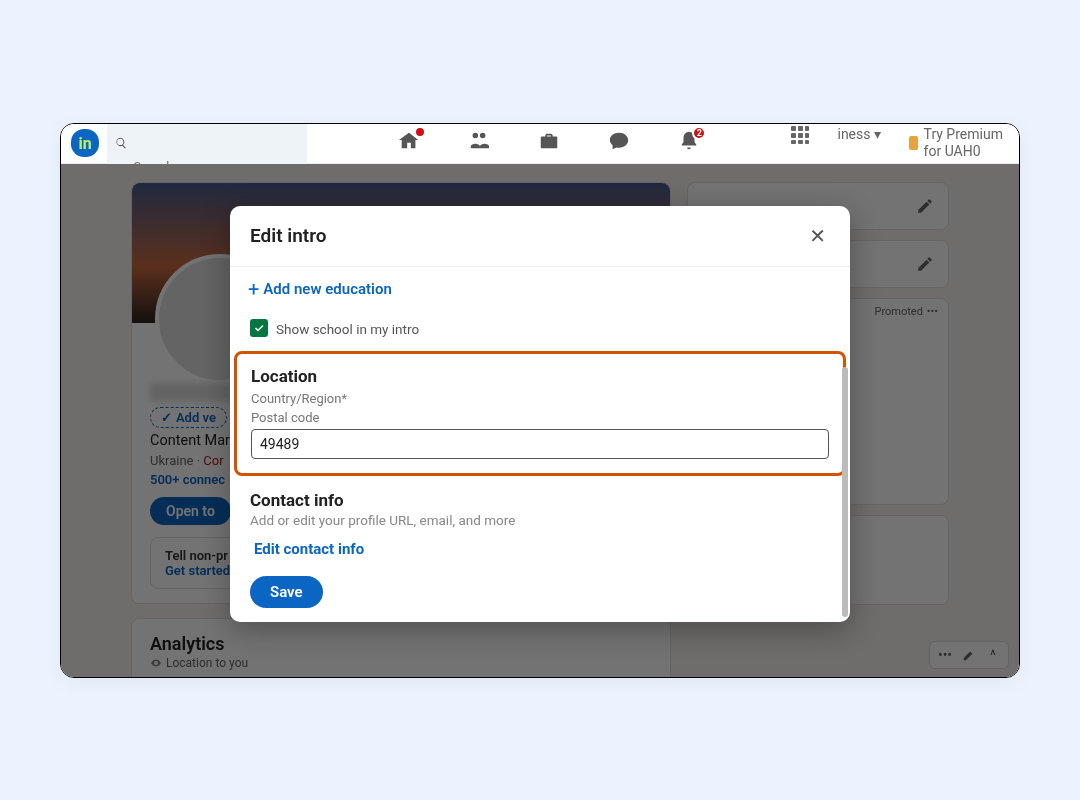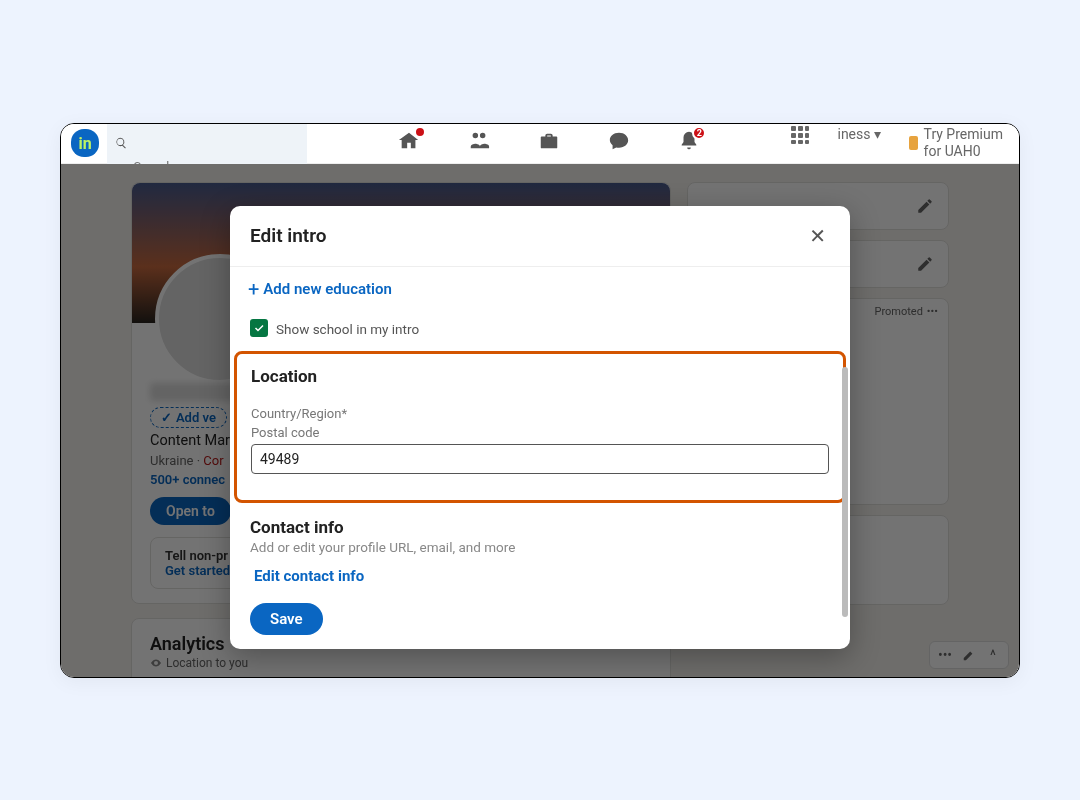--- a/index.html
+++ b/index.html
@@ -59,21 +59,21 @@
 .close { font-size: 20px; color: #555; cursor: pointer; padding: 4px; }
 .modalsep { border-top: 1px solid #eee; }
 .modalbody { padding: 10px 20px 8px; position: relative; }
 .addedu { color: #0a66c2; font-weight: 600; font-size: 15px; display: flex; align-items: center; gap: 4px; margin-bottom: 18px; margin-left: -2px; }
 .addedu .plus { font-size: 20px; font-weight: 400; }
 .chkrow { display: flex; align-items: flex-end; gap: 8px; margin-bottom: 14px; }
 .chkbox { width: 18px; height: 18px; background: #057642; border-radius: 3px; display: flex; align-items: center; justify-content: center; }
 .chkbox svg { width: 12px; height: 12px; stroke: #fff; stroke-width: 3; fill: none; }
 .chkrow span { font-size: 13.5px; color: #555; }
 .highlight { border: 3px solid #d35400; border-radius: 8px; padding: 12px 14px 14px; margin: 0 -16px 14px; background: #fff; }
-.sechdr { font-size: 17px; font-weight: 700; color: #222; margin-bottom: 20px; }
+.sechdr { font-size: 17px; font-weight: 700; color: #222; margin-bottom: 5px; }
 .flabel { font-size: 13px; color: #777; margin-bottom: 4px; display: block; }
 .finput { width: 100%; border: 1px solid #555; border-radius: 4px; padding: 6px 8px; font-size: 14px; color: #222; outline: none; margin-bottom: 12px; }
 .contacthdr { font-size: 17px; font-weight: 700; color: #222; margin-bottom: 2px; }
 .contactsub { font-size: 13.5px; color: #888; margin-bottom: 12px; }
 .editcontact { color: #0a66c2; font-weight: 700; font-size: 15px; margin-left: 4px; }
 .modalsbar { position: absolute; right: 2px; top: 100px; width: 6px; height: 250px; background: #bbb; border-radius: 3px; }
 .modalfoot { display: flex; padding: 10px 20px 14px; }
 .savebtn { background: #0a66c2; color: #fff; border: none; border-radius: 18px; padding: 7px 20px; font-size: 15px; font-weight: 600; cursor: pointer; }
 .sidetxt { font-size: 12.5px; color: #666; }
 </style>
@@ -232,21 +232,21 @@
               <svg viewBox="0 0 24 24">
                 <path d="M5 12l5 5L20 7"></path>
               </svg>
             </div>
           <span>Show school in my intro</span>
         </div>
         <div class="highlight">
           <div class="sechdr">Location</div>
           <label class="flabel">Country/Region*</label>
           <label class="flabel">Postal code</label>
-          <input class="finput" style="margin-bottom: 12px;" value="49489">
+          <input class="finput" style="margin-bottom: 0px;" value="49489">
         </div>
         <div class="contacthdr">Contact info</div>
         <div class="contactsub">Add or edit your profile URL, email, and more</div>
         <div class="editcontact">Edit contact info</div>
       </div>
       <div class="modalfoot">
         <button class="savebtn">Save</button>
       </div>
     </div>
   </div>

